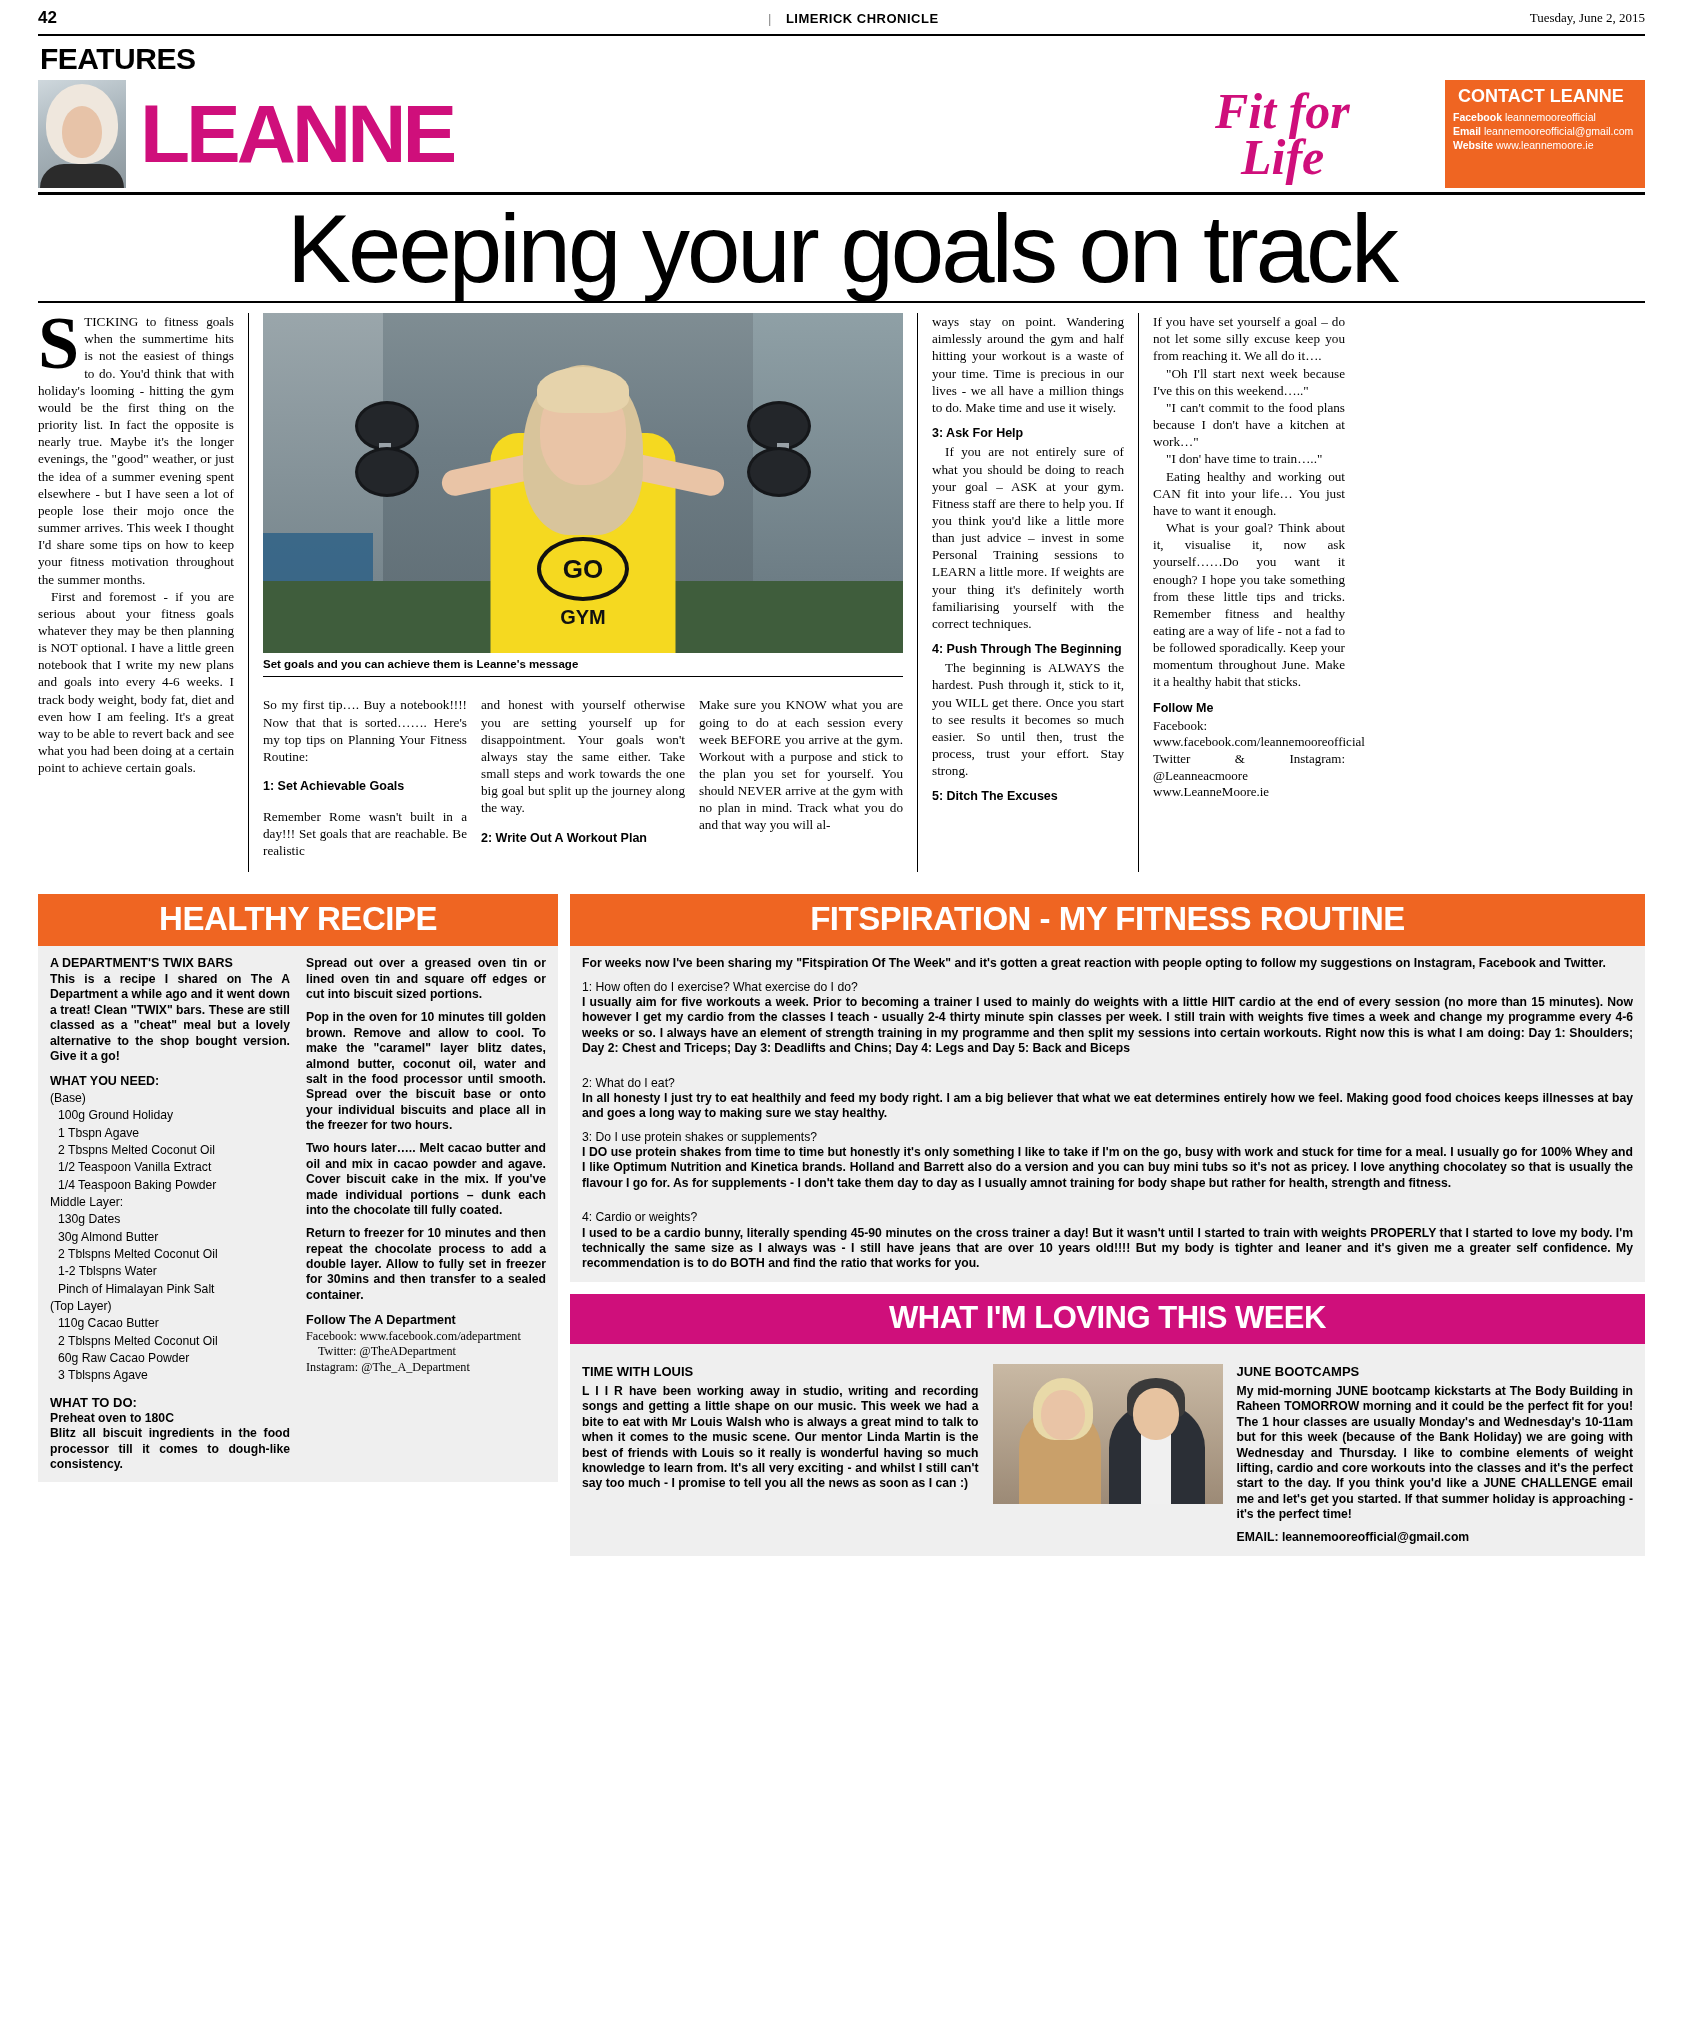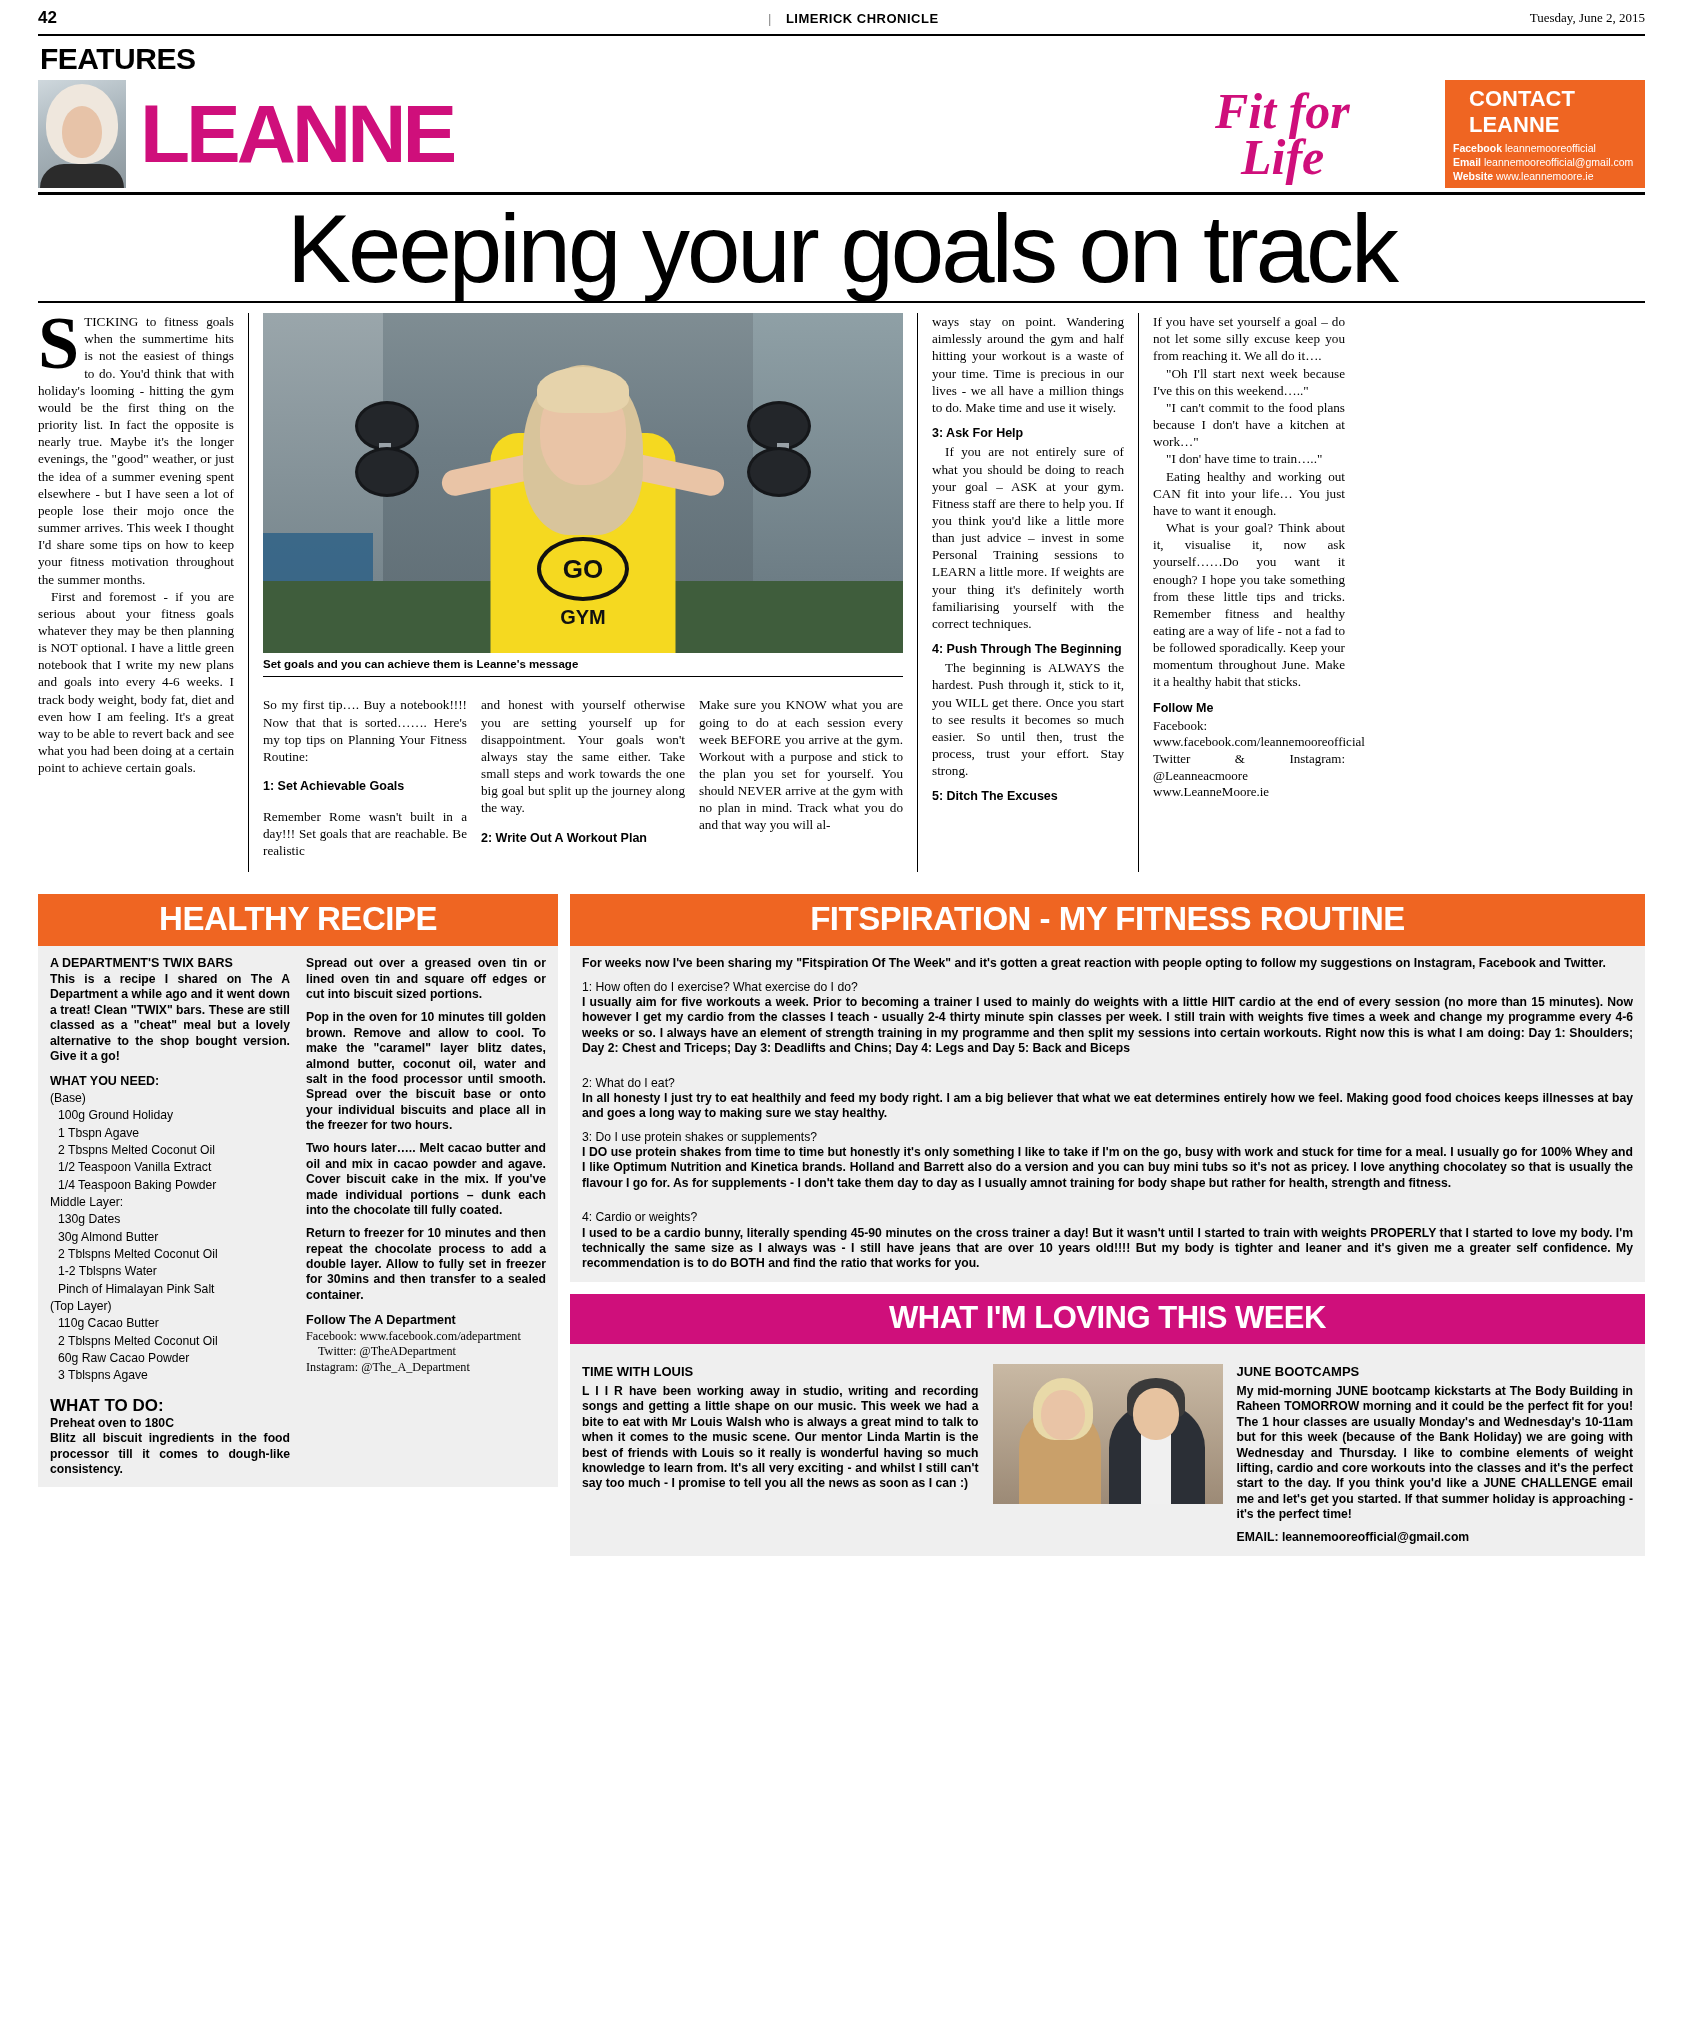--- a/index.html
+++ b/index.html
@@ -22,21 +22,21 @@
   .portrait .hair{position:absolute;top:4px;left:8px;width:72px;height:80px;background:#efe7dd;border-radius:50% 50% 45% 45%;}
   .portrait .face{position:absolute;top:26px;left:24px;width:40px;height:52px;background:#e7c3a8;border-radius:50% 50% 48% 48%;}
   .portrait .shoulder{position:absolute;bottom:0;left:2px;width:84px;height:24px;background:#2b2b2b;border-radius:40px 40px 0 0;}
   .name{flex:1;display:flex;align-items:center;padding-left:14px;}
   .name .leanne{font-family:"Liberation Sans",sans-serif;font-weight:bold;font-size:82px;line-height:.86;color:#cf0f7b;letter-spacing:-4px;}
   .name .moore{font-family:"Liberation Sans",sans-serif;font-weight:bold;font-size:82px;line-height:.86;color:#ef6522;letter-spacing:-4px;}
   .fitfor{width:230px;display:flex;flex-direction:column;justify-content:center;align-items:flex-start;}
   .fitfor span{font-family:"Liberation Serif",serif;font-style:italic;font-weight:bold;color:#cf0f7b;font-size:50px;line-height:.92;}
   .fitfor .l2{margin-left:26px;}
   .contact{width:200px;background:#ef6522;color:#fff;padding:6px 8px;box-sizing:border-box;}
-  .contact h4{font-family:"Liberation Sans",sans-serif;font-size:22px;margin:0 0 4px 16px;font-weight:bold;}
+  .contact h4{font-family:"Liberation Sans",sans-serif;font-size:18px;margin:0 0 4px 5px;font-weight:bold;}
   .contact p{margin:0 0 1px 0;font-size:10.5px;font-family:"Liberation Sans",sans-serif;line-height:1.25;}
   .contact b{font-weight:bold;}
 
   .bannerrule{height:3px;background:#000;margin:4px 38px 0 38px;}
 
   
   .headline{font-family:"Liberation Sans",sans-serif;font-weight:normal;font-size:96px;letter-spacing:-3px;text-align:center;margin:8px 38px 6px 38px;line-height:.96;}
   .hr2{height:2px;background:#000;margin:4px 38px 10px 38px;}
 
   
@@ -242,21 +242,21 @@
               <div>30g Almond Butter</div>
               <div>2 Tblspns Melted Coconut Oil</div>
               <div>1-2 Tblspns Water</div>
               <div>Pinch of Himalayan Pink Salt</div>
               <div class="grp">(Top Layer)</div>
               <div>110g Cacao Butter</div>
               <div>2 Tblspns Melted Coconut Oil</div>
               <div>60g Raw Cacao Powder</div>
               <div>3 Tblspns Agave</div>
             </div>
-            <div class="bold" style="margin-top:10px;font-size:17px;">WHAT TO DO:</div>
+            <div class="bold" style="margin-top:10px;font-size:13px;">WHAT TO DO:</div>
             <div class="bold" style="font-size:12.2px;line-height:1.26;">Preheat oven to 180C</div>
             <div class="bold" style="font-size:12.2px;line-height:1.26;">Blitz all biscuit ingredients in the food processor till it comes to dough-like consistency.</div>
           </div>
           <div class="cc">
             <div class="bold" style="font-size:12.2px;line-height:1.26;">Spread out over a greased oven tin or lined oven tin and square off edges or cut into biscuit sized portions.</div>
             <div class="bold" style="font-size:12.2px;line-height:1.26;margin-top:8px;">Pop in the oven for 10 minutes till golden brown. Remove and allow to cool. To make the "caramel" layer blitz dates, almond butter, coconut oil, water and salt in the food processor until smooth. Spread over the biscuit base or onto your individual biscuits and place all in the freezer for two hours.</div>
             <div class="bold" style="font-size:12.2px;line-height:1.26;margin-top:8px;">Two hours later….. Melt cacao butter and oil and mix in cacao powder and agave. Cover biscuit cake in the mix. If you've made individual portions – dunk each into the chocolate till fully coated.</div>
             <div class="bold" style="font-size:12.2px;line-height:1.26;margin-top:8px;">Return to freezer for 10 minutes and then repeat the chocolate process to add a double layer. Allow to fully set in freezer for 30mins and then transfer to a sealed container.</div>
             <div class="bold" style="margin-top:10px;font-size:12.5px;">Follow The A Department</div>
             <div style="font-size:12.2px;line-height:1.26;">Facebook: www.facebook.com/adepartment</div>

